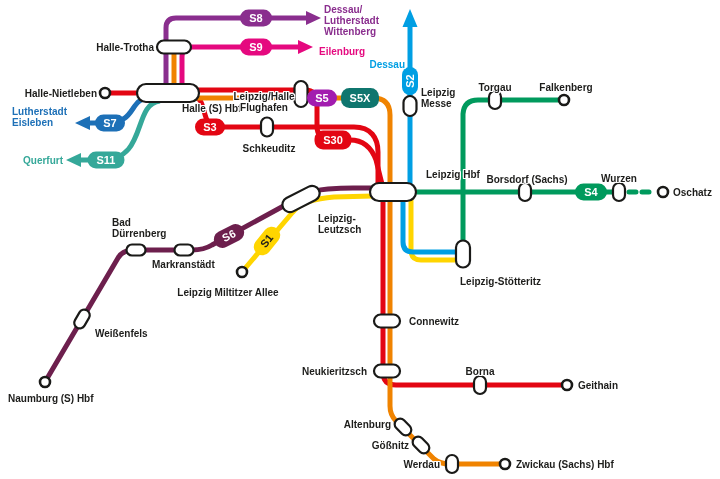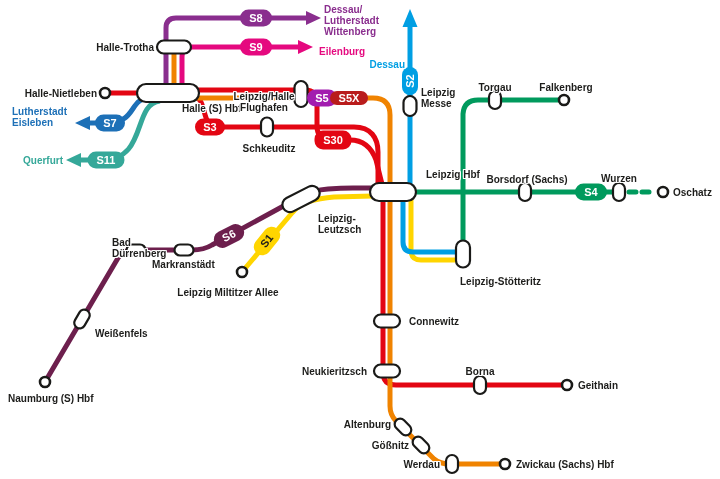--- a/index.html
+++ b/index.html
@@ -93,21 +93,21 @@
       </g>
   </svg>
   <div id="overlay">
       <div class="badge" style="left: 256px; top: 18px; width: 32px; height: 17px; background: rgb(138, 46, 142); color: rgb(255, 255, 255); border-radius: 8.5px; transform: translate(-50%, -50%) rotate(0deg);">S8</div>
       <div class="badge" style="left: 256px; top: 47px; width: 32px; height: 17px; background: rgb(229, 9, 127); color: rgb(255, 255, 255); border-radius: 8.5px; transform: translate(-50%, -50%) rotate(0deg);">S9</div>
       <div class="badge" style="left: 110px; top: 123px; width: 30px; height: 17px; background: rgb(29, 112, 183); color: rgb(255, 255, 255); border-radius: 8.5px; transform: translate(-50%, -50%) rotate(0deg);">S7</div>
       <div class="badge" style="left: 106px; top: 160px; width: 37px; height: 17px; background: rgb(53, 168, 153); color: rgb(255, 255, 255); border-radius: 8.5px; transform: translate(-50%, -50%) rotate(0deg);">S11</div>
       <div class="badge" style="left: 210px; top: 127px; width: 30px; height: 17px; background: rgb(227, 6, 19); color: rgb(255, 255, 255); border-radius: 8.5px; transform: translate(-50%, -50%) rotate(0deg);">S3</div>
       <div class="badge" style="left: 333px; top: 140px; width: 37px; height: 19px; background: rgb(227, 6, 19); color: rgb(255, 255, 255); border-radius: 8.5px; transform: translate(-50%, -50%) rotate(0deg);">S30</div>
       <div class="badge" style="left: 322px; top: 98px; width: 30px; height: 17px; background: #a21caf; color: rgb(255, 255, 255); border-radius: 8.5px; transform: translate(-50%, -50%) rotate(0deg);">S5</div>
-      <div class="badge" style="left: 349px; top: 98px; width: 38px; height: 14px; background: #b91c1c; color: rgb(255, 255, 255); border-radius: 8.5px; transform: translate(-50%, -50%) rotate(0deg);">S5X</div>
+      <div class="badge" style="left: 360px; top: 98px; width: 38px; height: 20px; background: #0f766e; color: rgb(255, 255, 255); border-radius: 8.5px; transform: translate(-50%, -50%) rotate(0deg);">S5X</div>
       <div class="badge" style="left: 410px; top: 81px; width: 28px; height: 16px; background: rgb(0, 159, 227); color: rgb(255, 255, 255); border-radius: 8px; transform: translate(-50%, -50%) rotate(-90deg);">S2</div>
       <div class="badge" style="left: 591px; top: 192px; width: 32px; height: 17px; background: rgb(0, 154, 93); color: rgb(255, 255, 255); border-radius: 8.5px; transform: translate(-50%, -50%) rotate(0deg);">S4</div>
       <div class="badge" style="left: 229px; top: 236px; width: 32px; height: 17px; background: rgb(109, 31, 77); color: rgb(255, 255, 255); border-radius: 8.5px; transform: translate(-50%, -50%) rotate(-27deg);">S6</div>
       <div class="badge" style="left: 267px; top: 241px; width: 32px; height: 17px; background: rgb(255, 213, 0); color: rgb(29, 29, 27); border-radius: 8.5px; transform: translate(-50%, -50%) rotate(-51deg);">S1</div>
       <div class="st-label" style="left: 324px; top: 20px; color: rgb(138, 46, 142); transform: translateY(-50%);">
         <div>Dessau/</div>
         <div>Lutherstadt</div>
         <div>Wittenberg</div>
       </div>
       <div class="st-label" style="left: 319px; top: 51px; color: rgb(229, 9, 127); transform: translateY(-50%);">
@@ -188,21 +188,21 @@
       </div>
       <div class="st-label" style="left: 409px; top: 445px; color: rgb(29, 29, 27); text-align: left; transform: translate(-100%, -50%);">
         <div>Gößnitz</div>
       </div>
       <div class="st-label" style="left: 440px; top: 464px; color: rgb(29, 29, 27); text-align: left; transform: translate(-100%, -50%);">
         <div>Werdau</div>
       </div>
       <div class="st-label" style="left: 516px; top: 464px; color: rgb(29, 29, 27); transform: translateY(-50%);">
         <div>Zwickau (Sachs) Hbf</div>
       </div>
-      <div class="st-label" style="left: 112px; top: 228px; color: rgb(29, 29, 27); transform: translateY(-50%); margin-top: 20px;">
+      <div class="st-label" style="left: 112px; top: 228px; color: rgb(29, 29, 27); transform: translateY(-50%);">
         <div>Bad</div>
         <div>Dürrenberg</div>
       </div>
       <div class="st-label" style="left: 152px; top: 264px; color: rgb(29, 29, 27); transform: translateY(-50%);">
         <div>Markranstädt</div>
       </div>
       <div class="st-label" style="left: 95px; top: 333px; color: rgb(29, 29, 27); transform: translateY(-50%);">
         <div>Weißenfels</div>
       </div>
       <div class="st-label" style="left: 8px; top: 398px; color: rgb(29, 29, 27); transform: translateY(-50%);">

